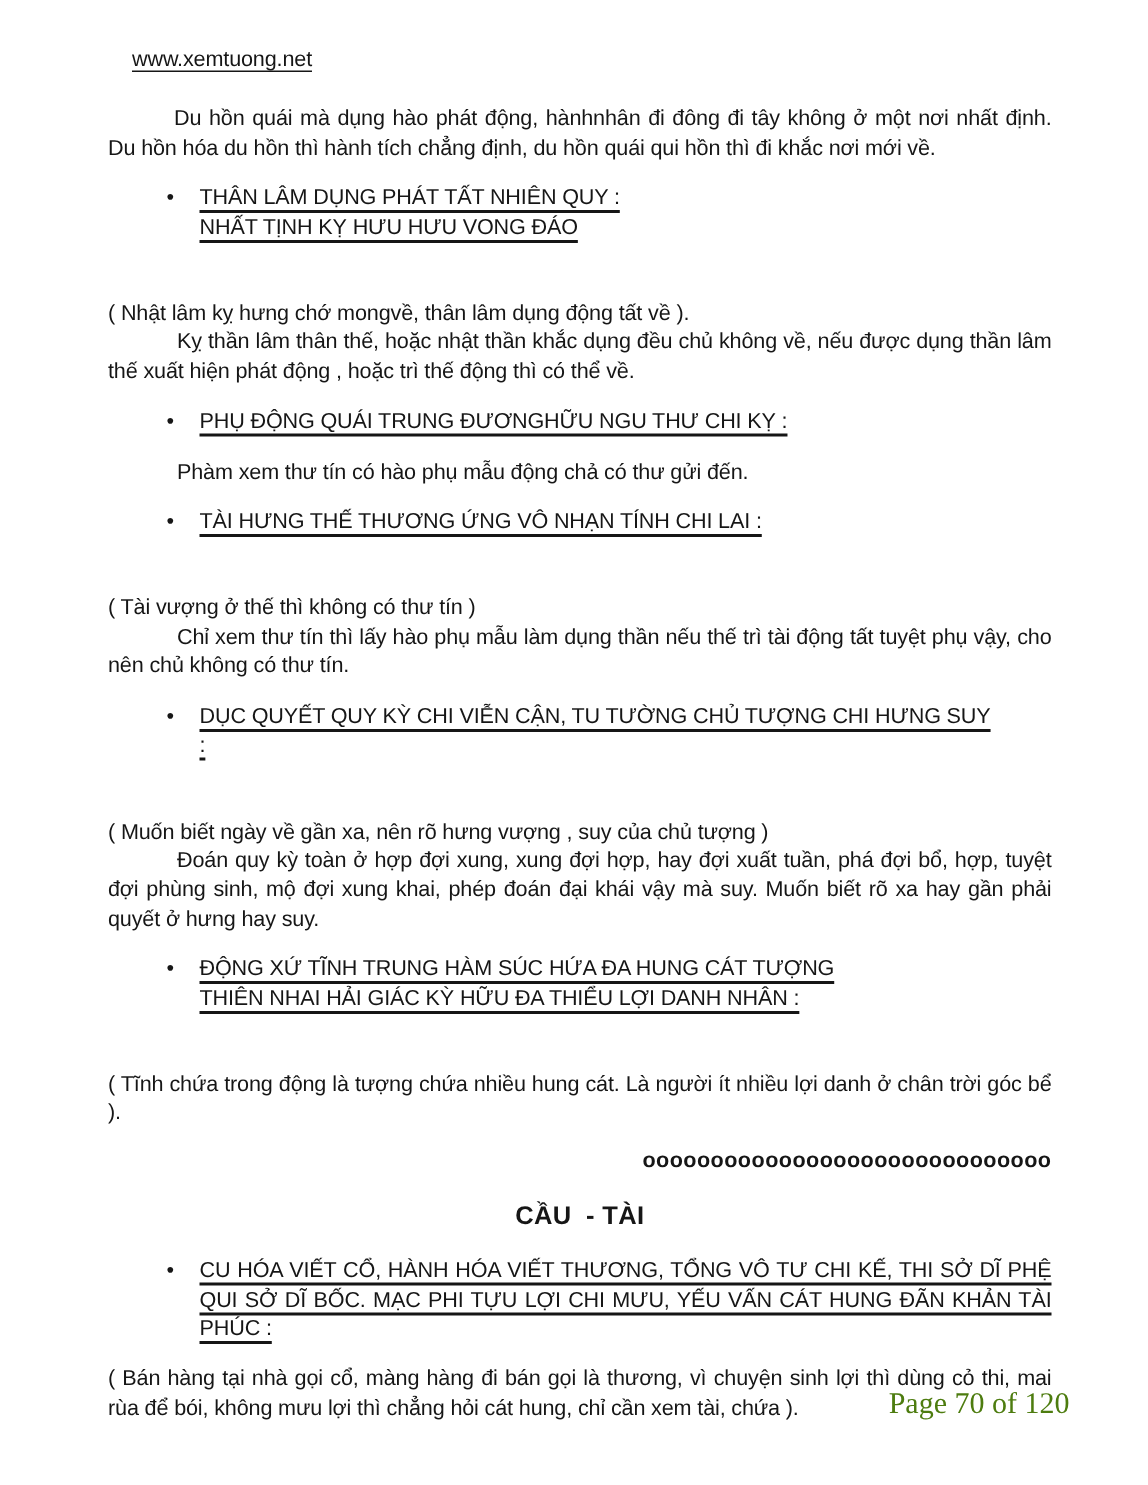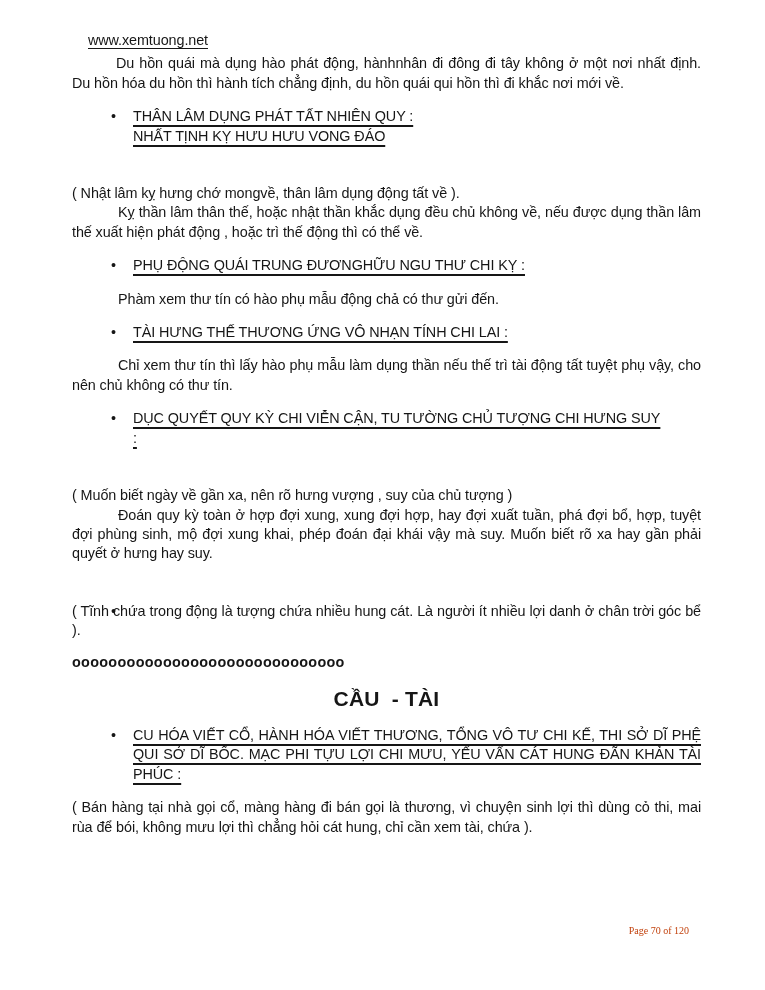--- a/index.html
+++ b/index.html
@@ -27,21 +27,21 @@
     line-height: 19.4px;
     letter-spacing: -0.1px;
   }
   .site-url {
     margin-top: 31px;
     margin-left: 16px;
     text-decoration: underline;
     text-underline-offset: 3px;
   }
   .intro {
-    margin-top: 4px;
+    margin-top: 20px;
     text-indent: 44px;
     text-align: justify;
   }
   .bullet-item {
     position: relative;
     padding-left: 61px;
     margin-top: 14px;
     margin-bottom: 14px;
   }
   .bullet-dot {
@@ -63,40 +63,40 @@
   }
   .gloss.spaced {
     margin-top: 14px;
   }
   .commentary {
     text-indent: 46px;
     text-align: justify;
   }
   .separator {
     margin-top: 12px;
-    text-align: left;
+    text-align: right;
     font-weight: bold;
     letter-spacing: 0.3px;
   }
   .chapter-title {
     margin-top: 14px;
     text-align: center;
     font-weight: bold;
-    font-size: 21px;
+    font-size: 17px;
     line-height: 26px;
     white-space: pre;
     letter-spacing: 0.2px;
   }
   .footer {
     position: absolute;
-    right: 76px;
+    right: 52px;
     top: 925px;
     font-family: "Liberation Serif", "DejaVu Serif", serif;
-    font-size: 10px;
-    color: #c2410c;
+    font-size: 20px;
+    color: #4d7c0f;
   }
 </style>
 </head>
 <body>
 
 <div class="page">
   <div class="content">
 
     <div class="site-url">www.xemtuong.net</div>
 
@@ -118,36 +118,39 @@
         <div class="hline">PHỤ ĐỘNG QUÁI TRUNG ĐƯƠNGHỮU NGU THƯ CHI KỴ :</div>
       </div>
       <div class="commentary">Phàm xem thư tín có hào phụ mẫu động chả có thư gửi đến.</div>
     </div>
 
     <div>
       <div class="bullet-item">
         <span class="bullet-dot">•</span>
         <div class="hline">TÀI HƯNG THẾ THƯƠNG ỨNG VÔ NHẠN TÍNH CHI LAI :</div>
       </div>
+      <div class="gloss">( Tài vượng ở thế thì không có thư tín )</div>
       <div class="commentary">Chỉ xem thư tín thì lấy hào phụ mẫu làm dụng thần nếu thế trì tài động tất tuyệt phụ vậy, cho nên chủ không có thư tín.</div>
     </div>
 
     <div>
       <div class="bullet-item">
         <span class="bullet-dot">•</span>
         <div class="hline">DỤC QUYẾT QUY KỲ CHI VIỄN CẬN, TU TƯỜNG CHỦ TƯỢNG CHI HƯNG SUY</div>
         <div class="hline">:</div>
       </div>
       <div class="gloss">( Muốn biết ngày về gần xa, nên rõ hưng vượng , suy của chủ tượng )</div>
       <div class="commentary">Đoán quy kỳ toàn ở hợp đợi xung, xung đợi hợp, hay đợi xuất tuần, phá đợi bổ, hợp, tuyệt đợi phùng sinh, mộ đợi xung khai, phép đoán đại khái vậy mà suy. Muốn biết rõ xa hay gần phải quyết ở hưng hay suy.</div>
     </div>
 
     <div>
       <div class="bullet-item">
         <span class="bullet-dot">•</span>
+        <div class="hline">ĐỘNG XỨ TĨNH TRUNG HÀM SÚC HỨA ĐA HUNG CÁT TƯỢNG</div>
+        <div class="hline">THIÊN NHAI HẢI GIÁC KỲ HỮU ĐA THIỂU LỢI DANH NHÂN :</div>
       </div>
       <div class="gloss">( Tĩnh chứa trong động là tượng chứa nhiều hung cát. Là người ít nhiều lợi danh ở chân trời góc bể ).</div>
     </div>
 
     <div class="separator">oooooooooooooooooooooooooooooo</div>
 
     <div class="chapter-title">CẦU  - TÀI</div>
 
     <div>
       <div class="bullet-item">

